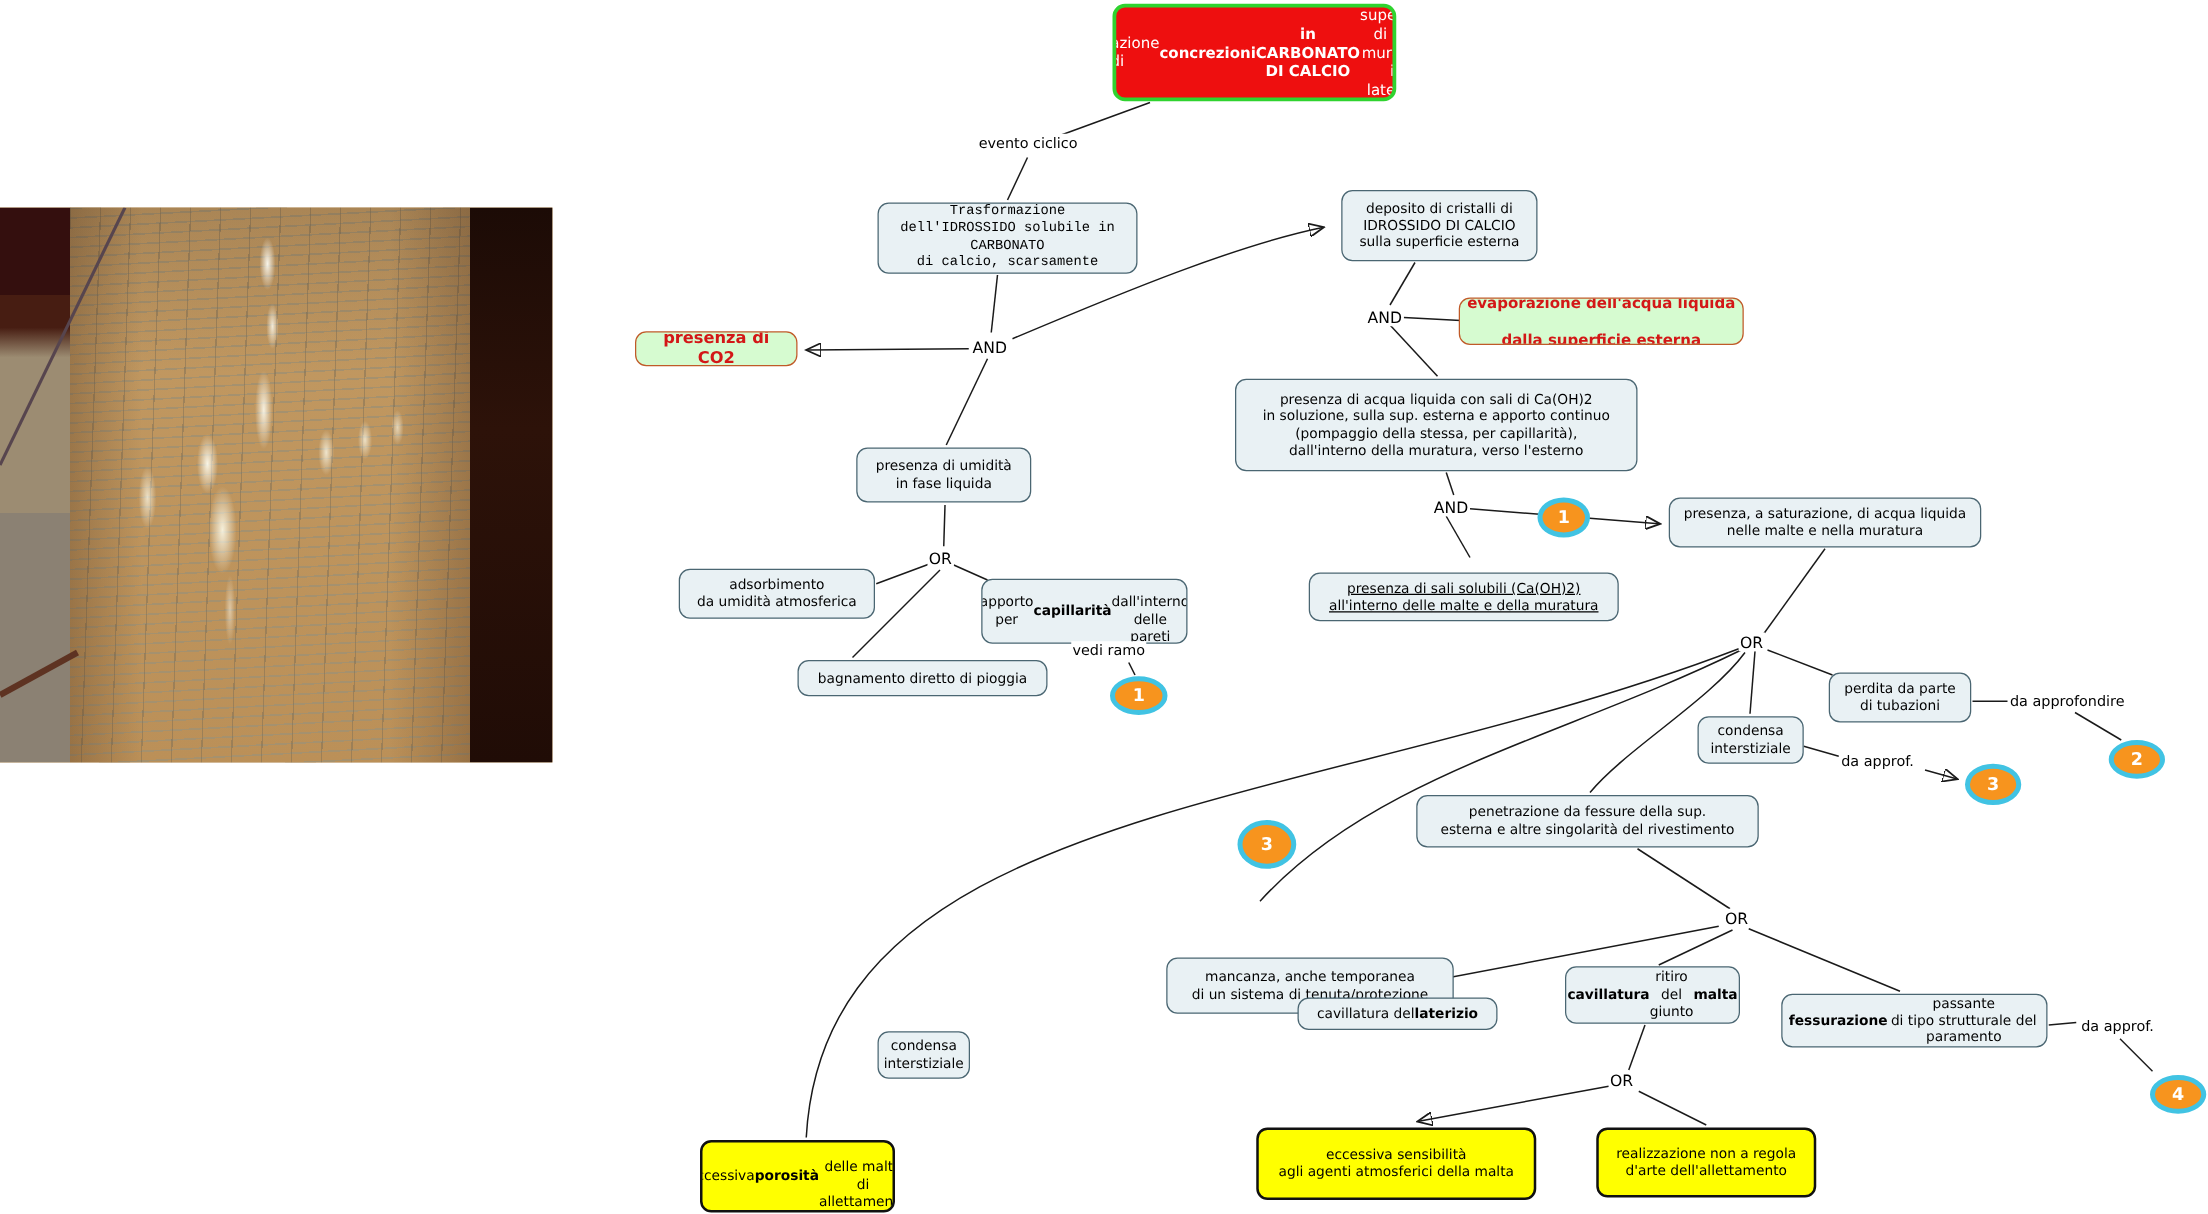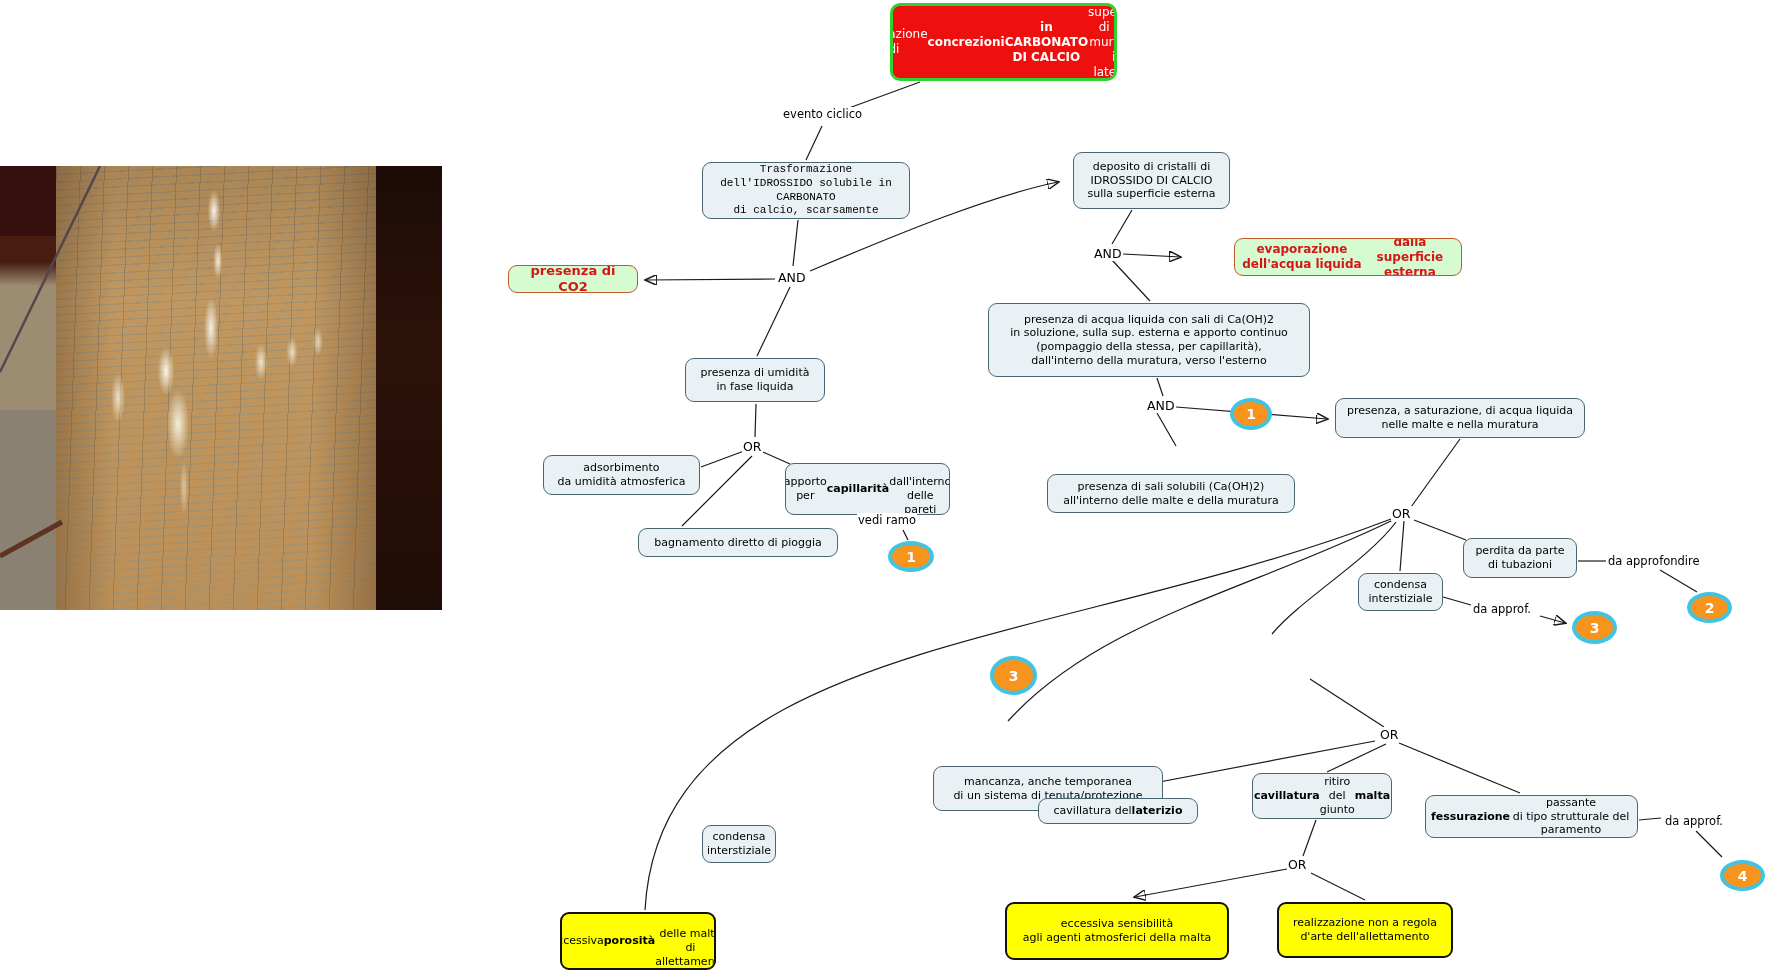--- a/index.html
+++ b/index.html
@@ -114,34 +114,35 @@
       <path d="M903,530 L908,540"></path>
     </g>
   </svg>
 
   <div class="node root" style="left:890px;top:3px;width:227px;height:78px;">formazione di <b>concrezioni</b><br><b>in CARBONATO DI CALCIO</b><br>sulla superficie di una muratura<br>in laterizio faccia a vista</div>
   <div class="node" style="left:702px;top:162px;width:208px;height:57px;font-family:Liberation Mono, monospace;">CARBONATAZIONE: Trasformazione<br>dell'IDROSSIDO solubile in CARBONATO<br>di calcio, scarsamente solubile</div>
   <div class="node green" style="left:508px;top:265px;width:130px;height:28px;font-size:13px;">
       <b>presenza di CO2</b>
     </div>
   <div class="node" style="left:1073px;top:152px;width:157px;height:57px;">deposito di cristalli di<br>IDROSSIDO DI CALCIO<br>sulla superficie esterna</div>
-  <div class="node green big" style="left:1234px;top:238px;width:228px;height:38px;">
+  <div class="node green big" style="left:1167px;top:238px;width:228px;height:38px;flex-direction:column;">
       <b>evaporazione dell'acqua liquida</b>
       <br>
       <b>dalla superficie esterna</b>
     </div>
   <div class="node" style="left:988px;top:303px;width:322px;height:74px;">presenza di acqua liquida con sali di Ca(OH)2<br>in soluzione, sulla sup. esterna e apporto continuo<br>(pompaggio della stessa, per capillarità),<br>dall'interno della muratura, verso l'esterno</div>
   <div class="node" style="left:1335px;top:398px;width:250px;height:40px;">presenza, a saturazione, di acqua liquida<br>nelle malte e nella muratura</div>
-  <div class="node" style="left:1047px;top:474px;width:248px;height:39px;">presenza di sali solubili (Ca(OH)2)<br>all'interno delle malte e della muratura</div>
+  <div class="node" style="left:1047px;top:458px;width:248px;height:39px;text-decoration:underline;">presenza di sali solubili (Ca(OH)2)<br>all'interno delle malte e della muratura</div>
   <div class="node" style="left:685px;top:358px;width:140px;height:44px;">presenza di umidità<br>in fase liquida</div>
   <div class="node" style="left:543px;top:455px;width:157px;height:40px;">adsorbimento<br>da umidità atmosferica</div>
   <div class="node" style="left:785px;top:463px;width:165px;height:52px;">apporto per <b>capillarità</b><br>dall'interno delle pareti</div>
   <div class="node" style="left:638px;top:528px;width:200px;height:29px;text-align:right;">bagnamento diretto di pioggia</div>
   <div class="node" style="left:1463px;top:538px;width:114px;height:40px;">perdita da parte<br>di tubazioni</div>
   <div class="node" style="left:1358px;top:573px;width:85px;height:38px;">condensa<br>interstiziale</div>
+  <div class="node" style="left:1133px;top:636px;width:274px;height:42px;">penetrazione da fessure della sup.<br>esterna e altre singolarità del rivestimento</div>
   <div class="node" style="left:933px;top:766px;width:230px;height:45px;">mancanza, anche temporanea<br>di un sistema di tenuta/protezione</div>
   <div class="node" style="left:1038px;top:798px;width:160px;height:26px;">cavillatura del <b>laterizio</b></div>
   <div class="node" style="left:1252px;top:773px;width:140px;height:46px;"><b>cavillatura</b> da ritiro<br>del giunto di <b>malta</b></div>
   <div class="node" style="left:1425px;top:795px;width:213px;height:43px;"><b>fessurazione</b> passante<br>di tipo strutturale del paramento</div>
   <div class="node" style="left:702px;top:825px;width:74px;height:38px;">condensa<br>interstiziale</div>
   <div class="node yellow" style="left:560px;top:912px;width:156px;height:58px;">eccessiva <b>porosità</b><br>delle malte di allettamento</div>
   <div class="node yellow" style="left:1005px;top:902px;width:224px;height:58px;">eccessiva sensibilità<br>agli agenti atmosferici della malta</div>
   <div class="node yellow" style="left:1277px;top:902px;width:176px;height:56px;">realizzazione non a regola<br>d'arte dell'allettamento</div>
 
   <div class="junction" style="left:777px;top:270px;">AND</div>

